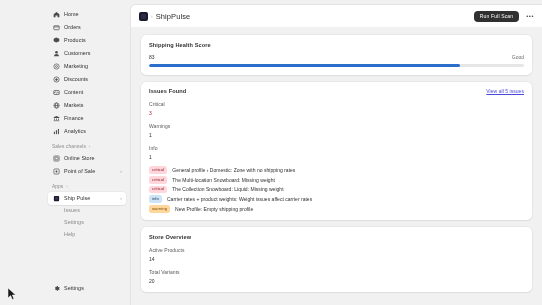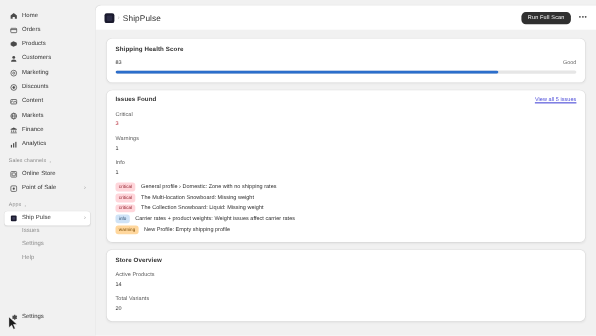--- a/index.html
+++ b/index.html
@@ -3,21 +3,21 @@
 <meta charset="utf-8">
 <style>
   * { box-sizing: border-box; margin: 0; padding: 0; }
   html, body {
     width: 542px; height: 305px;
     overflow: hidden;
     background: #f1f1f1;
     font-family: "Liberation Sans", sans-serif;
     -webkit-font-smoothing: antialiased;
   }
-  .app { display: flex; width: 542px; height: 305px; position: relative; }
+  .app { display: flex; width: 542px; height: 305px; position: relative; padding-left: 44px; }
 
   
   .sidebar {
     width: 86px; height: 305px;
     background: #f1f1f1;
     padding: 8px 4px 0 4px;
     display: flex; flex-direction: column;
     position: relative;
     flex: 0 0 86px;
   }

